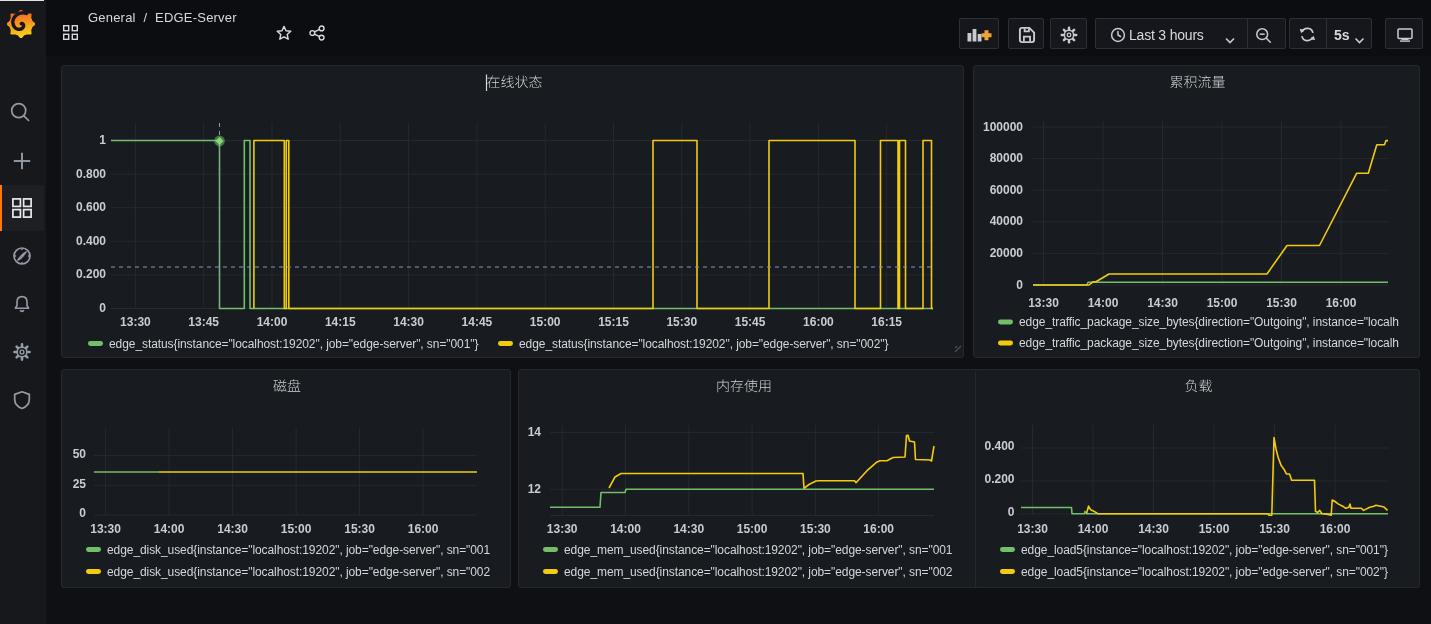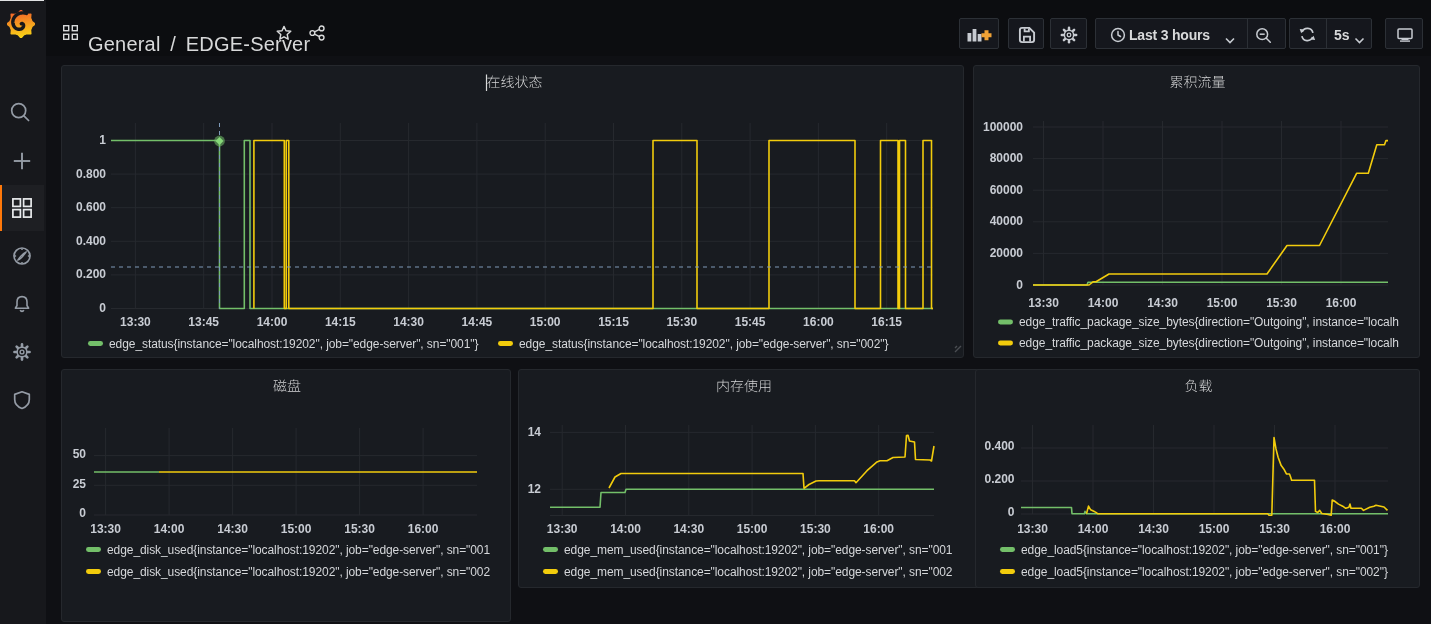--- a/index.html
+++ b/index.html
@@ -5,21 +5,21 @@
 html,body{width:1431px;height:624px;overflow:hidden;background:#0f1014;font-family:"Liberation Sans",sans-serif}
 </style></head>
 <body>
 <div style="position:absolute;left:46px;top:0;width:1385px;height:56px;background:#0c0d10"></div>
 <div style="position:absolute;left:63px;top:25px"><svg width="15" height="15" viewBox="0 0 15 15" style="">
       <rect x="0.7" y="0.7" width="5" height="5" fill="none" stroke="#d8d9da" stroke-width="1.4"></rect>
       <rect x="0.7" y="9.3" width="5" height="5" fill="none" stroke="#d8d9da" stroke-width="1.4"></rect>
       <rect x="9.3" y="0.7" width="5" height="5" fill="none" stroke="#d8d9da" stroke-width="1.4"></rect>
       <rect x="9.3" y="9.3" width="5" height="5" fill="none" stroke="#d8d9da" stroke-width="1.4"></rect>
     </svg></div>
-<div style="position:absolute;left:88px;top:33px;font-size:20px;color:#d8d9da;font-family:'Liberation Sans',sans-serif;letter-spacing:0.2px">General <span style="color:#d8d9da;padding:0 4px">/</span> EDGE-Server</div>
+<div style="position:absolute;left:88px;top:10px;font-size:13px;color:#d8d9da;font-family:'Liberation Sans',sans-serif;letter-spacing:0.2px">General <span style="color:#d8d9da;padding:0 4px">/</span> EDGE-Server</div>
 <div style="position:absolute;left:276px;top:25px"><svg width="16" height="16" viewBox="0 0 16 16" style="">
       <path d="M8 1.4 L10 5.8 L14.8 6.3 L11.2 9.5 L12.2 14.2 L8 11.8 L3.8 14.2 L4.8 9.5 L1.2 6.3 L6 5.8 Z" fill="none" stroke="#d8d9da" stroke-width="1.4" stroke-linejoin="round"></path>
     </svg></div>
 <div style="position:absolute;left:309px;top:25px"><svg width="16" height="16" viewBox="0 0 16 16" style="">
       <circle cx="12.6" cy="3.4" r="2.4" fill="none" stroke="#d8d9da" stroke-width="1.4"></circle>
       <circle cx="3.4" cy="8" r="2.4" fill="none" stroke="#d8d9da" stroke-width="1.4"></circle>
       <circle cx="12.6" cy="12.6" r="2.4" fill="none" stroke="#d8d9da" stroke-width="1.4"></circle>
       <line x1="5.5" y1="6.9" x2="10.5" y2="4.4" stroke="#d8d9da" stroke-width="1.4"></line>
       <line x1="5.5" y1="9.1" x2="10.5" y2="11.6" stroke="#d8d9da" stroke-width="1.4"></line>
     </svg></div>
@@ -50,21 +50,21 @@
         <line x1="4.97" y1="4.97" x2="3.89" y2="3.89" stroke="#c7cbd1" stroke-width="2.47" stroke-linecap="round"></line>
         <line x1="9.00" y1="3.30" x2="9.00" y2="1.78" stroke="#c7cbd1" stroke-width="2.47" stroke-linecap="round"></line>
         <line x1="13.03" y1="4.97" x2="14.11" y2="3.89" stroke="#c7cbd1" stroke-width="2.47" stroke-linecap="round"></line>
       </svg></div>
   </div>
 <div style="background:#15171d;border:1px solid #2c3036;border-radius:2px;position:absolute;top:17.5px;height:31.5px;box-sizing:border-box;left:1095px;width:191px">
 <div style="position:absolute;left:14px;top:8px"><svg width="16" height="16" viewBox="0 0 16 16" style="">
         <circle cx="8" cy="8" r="6.4" fill="none" stroke="#c7cbd1" stroke-width="1.5"></circle>
         <path d="M8 4.5 L8 8 L10.5 9.5" fill="none" stroke="#c7cbd1" stroke-width="1.5" stroke-linecap="round"></path>
       </svg></div>
-<div style="position:absolute;left:33px;top:8px;font-size:14px;font-weight:700;color:#d8d9da;font-family:'Liberation Sans',sans-serif;letter-spacing:-0.2px">Last 3 hours</div>
+<div style="position:absolute;left:33px;top:8px;font-size:14px;font-weight:400;color:#d8d9da;font-family:'Liberation Sans',sans-serif;letter-spacing:-0.2px">Last 3 hours</div>
 <div style="position:absolute;left:128px;top:13px"><svg width="12" height="10" viewBox="0 0 12 10" style="">
         <path d="M2 2.5 L6 6.5 L10 2.5" fill="none" stroke="#c7cbd1" stroke-width="1.6"></path>
       </svg></div>
 <div style="position:absolute;left:151px;top:0;width:1px;height:29.5px;background:#2c3036"></div>
 <div style="position:absolute;left:159px;top:8px"><svg width="17" height="17" viewBox="0 0 17 17" style="">
         <circle cx="7.2" cy="7.2" r="5.4" fill="none" stroke="#c7cbd1" stroke-width="1.5"></circle>
         <line x1="4.7" y1="7.2" x2="9.7" y2="7.2" stroke="#c7cbd1" stroke-width="1.5"></line>
         <line x1="11.3" y1="11.3" x2="15.3" y2="15.3" stroke="#c7cbd1" stroke-width="1.5" stroke-linecap="round"></line>
       </svg></div>
 </div>
@@ -236,21 +236,21 @@
       <rect x="24" y="274.6" width="15" height="4.8" rx="2.4" fill="#F2CC0C"></rect>
       <text x="45" y="281" font-size="12" letter-spacing="-0.08" fill="#d5d7da" font-family="Liberation Sans, sans-serif">edge_traffic_package_size_bytes{direction="Outgoing", instance="localh</text>
       <g fill="#d8d9da">
         <path transform="translate(195.5,21.1) scale(0.01400,-0.01400)" d="M629 98C719 57 830 -9 886 -54L923 -22C865 24 753 86 665 126ZM300 127C240 72 147 17 62 -19C74 -26 93 -43 101 -52C182 -12 280 49 345 109ZM192 615H476V512H192ZM524 615H817V512H524ZM192 756H476V655H192ZM524 756H817V655H524ZM177 304C193 311 221 314 438 328C347 285 268 253 234 241C179 221 134 207 106 206C111 192 118 168 120 157C144 166 179 170 479 186V-13C479 -25 476 -28 463 -29C448 -30 403 -30 346 -28C354 -42 362 -60 365 -73C433 -73 476 -73 500 -66C524 -58 531 -44 531 -14V189L805 204C827 181 847 159 861 140L897 170C859 220 778 297 709 350L673 325C703 301 736 272 766 243L276 218C413 268 552 331 695 413L655 443C614 418 571 395 528 372L276 359C333 388 391 426 447 469H865V798H145V469H376C315 423 249 385 226 374C201 361 179 353 162 351C168 338 175 315 177 304Z"></path>
         <path transform="translate(209.5,21.1) scale(0.01400,-0.01400)" d="M772 212C825 125 882 8 905 -63L952 -42C927 27 869 142 814 229ZM563 228C534 121 481 21 413 -45C426 -53 446 -67 455 -74C522 -3 579 103 612 218ZM534 712H861V383H534ZM487 760V336H910V760ZM401 824C320 791 167 761 40 743C46 732 53 715 56 705C113 712 176 722 236 734V545H51V499H228C186 373 108 230 39 156C49 144 62 125 69 112C126 180 190 298 236 413V-76H283V417C324 361 383 273 403 237L437 279C414 310 318 435 283 476V499H451V545H283V744C339 756 392 770 433 786Z"></path>
         <path transform="translate(223.5,21.1) scale(0.01400,-0.01400)" d="M584 363V-32H629V363ZM402 365V257C402 160 389 45 262 -41C274 -48 290 -63 297 -73C432 22 447 145 447 256V365ZM769 365V36C769 -21 772 -34 785 -45C798 -54 817 -58 833 -58C842 -58 871 -58 882 -58C897 -58 915 -54 925 -49C937 -41 944 -30 948 -13C953 4 955 57 956 100C944 104 929 111 920 120C919 70 918 32 916 15C913 0 910 -8 904 -12C899 -16 888 -17 878 -17C867 -17 850 -17 842 -17C834 -17 826 -16 822 -13C816 -8 815 3 815 26V365ZM93 788C152 749 222 692 257 653L287 689C253 729 182 783 123 820ZM45 514C109 484 186 436 225 401L252 442C213 476 136 521 72 549ZM74 -27 115 -60C174 30 247 162 300 268L265 299C208 186 128 50 74 -27ZM564 822C583 783 602 736 614 698H314V653H526C482 595 410 505 388 484C371 468 345 463 329 458C333 447 341 422 343 409C370 419 410 422 842 452C864 423 883 396 896 374L936 401C898 460 820 553 754 622L717 599C747 567 779 530 809 493L438 470C480 520 542 597 583 653H943V698H663C651 737 629 790 607 833Z"></path>
         <path transform="translate(237.5,21.1) scale(0.01400,-0.01400)" d="M227 664H772V596H227ZM227 766H772V699H227ZM180 801V561H820V801ZM56 512V470H945V512ZM208 276H474V206H208ZM522 276H804V206H522ZM208 380H474V312H208ZM522 380H804V312H522ZM49 -8V-49H953V-8H522V63H876V102H522V170H852V417H162V170H474V102H129V63H474V-8Z"></path>
       </g>
     </svg>
   </div>
-<div style="position:absolute;left:61px;top:369px;width:450px;height:253px;background:#181b20;border:1px solid #25282d;border-radius:3px;box-sizing:border-box;overflow:hidden">
+<div style="position:absolute;left:61px;top:369px;width:450px;height:219px;background:#181b20;border:1px solid #25282d;border-radius:3px;box-sizing:border-box;overflow:hidden">
     <svg width="450" height="219" viewBox="0 0 450 219" style="position:absolute;inset:0">
       <line x1="32" x2="415" y1="85.6" y2="85.6" stroke="#26292e" stroke-width="1"></line>
       <line x1="32" x2="415" y1="115.3" y2="115.3" stroke="#26292e" stroke-width="1"></line>
       <line x1="32" x2="415" y1="145.0" y2="145.0" stroke="#26292e" stroke-width="1"></line>
       <line x1="43.6" x2="43.6" y1="58" y2="145" stroke="#26292e" stroke-width="1"></line>
       <line x1="107.1" x2="107.1" y1="58" y2="145" stroke="#26292e" stroke-width="1"></line>
       <line x1="170.6" x2="170.6" y1="58" y2="145" stroke="#26292e" stroke-width="1"></line>
       <line x1="234.1" x2="234.1" y1="58" y2="145" stroke="#26292e" stroke-width="1"></line>
       <line x1="297.6" x2="297.6" y1="58" y2="145" stroke="#26292e" stroke-width="1"></line>
       <line x1="361.1" x2="361.1" y1="58" y2="145" stroke="#26292e" stroke-width="1"></line>

